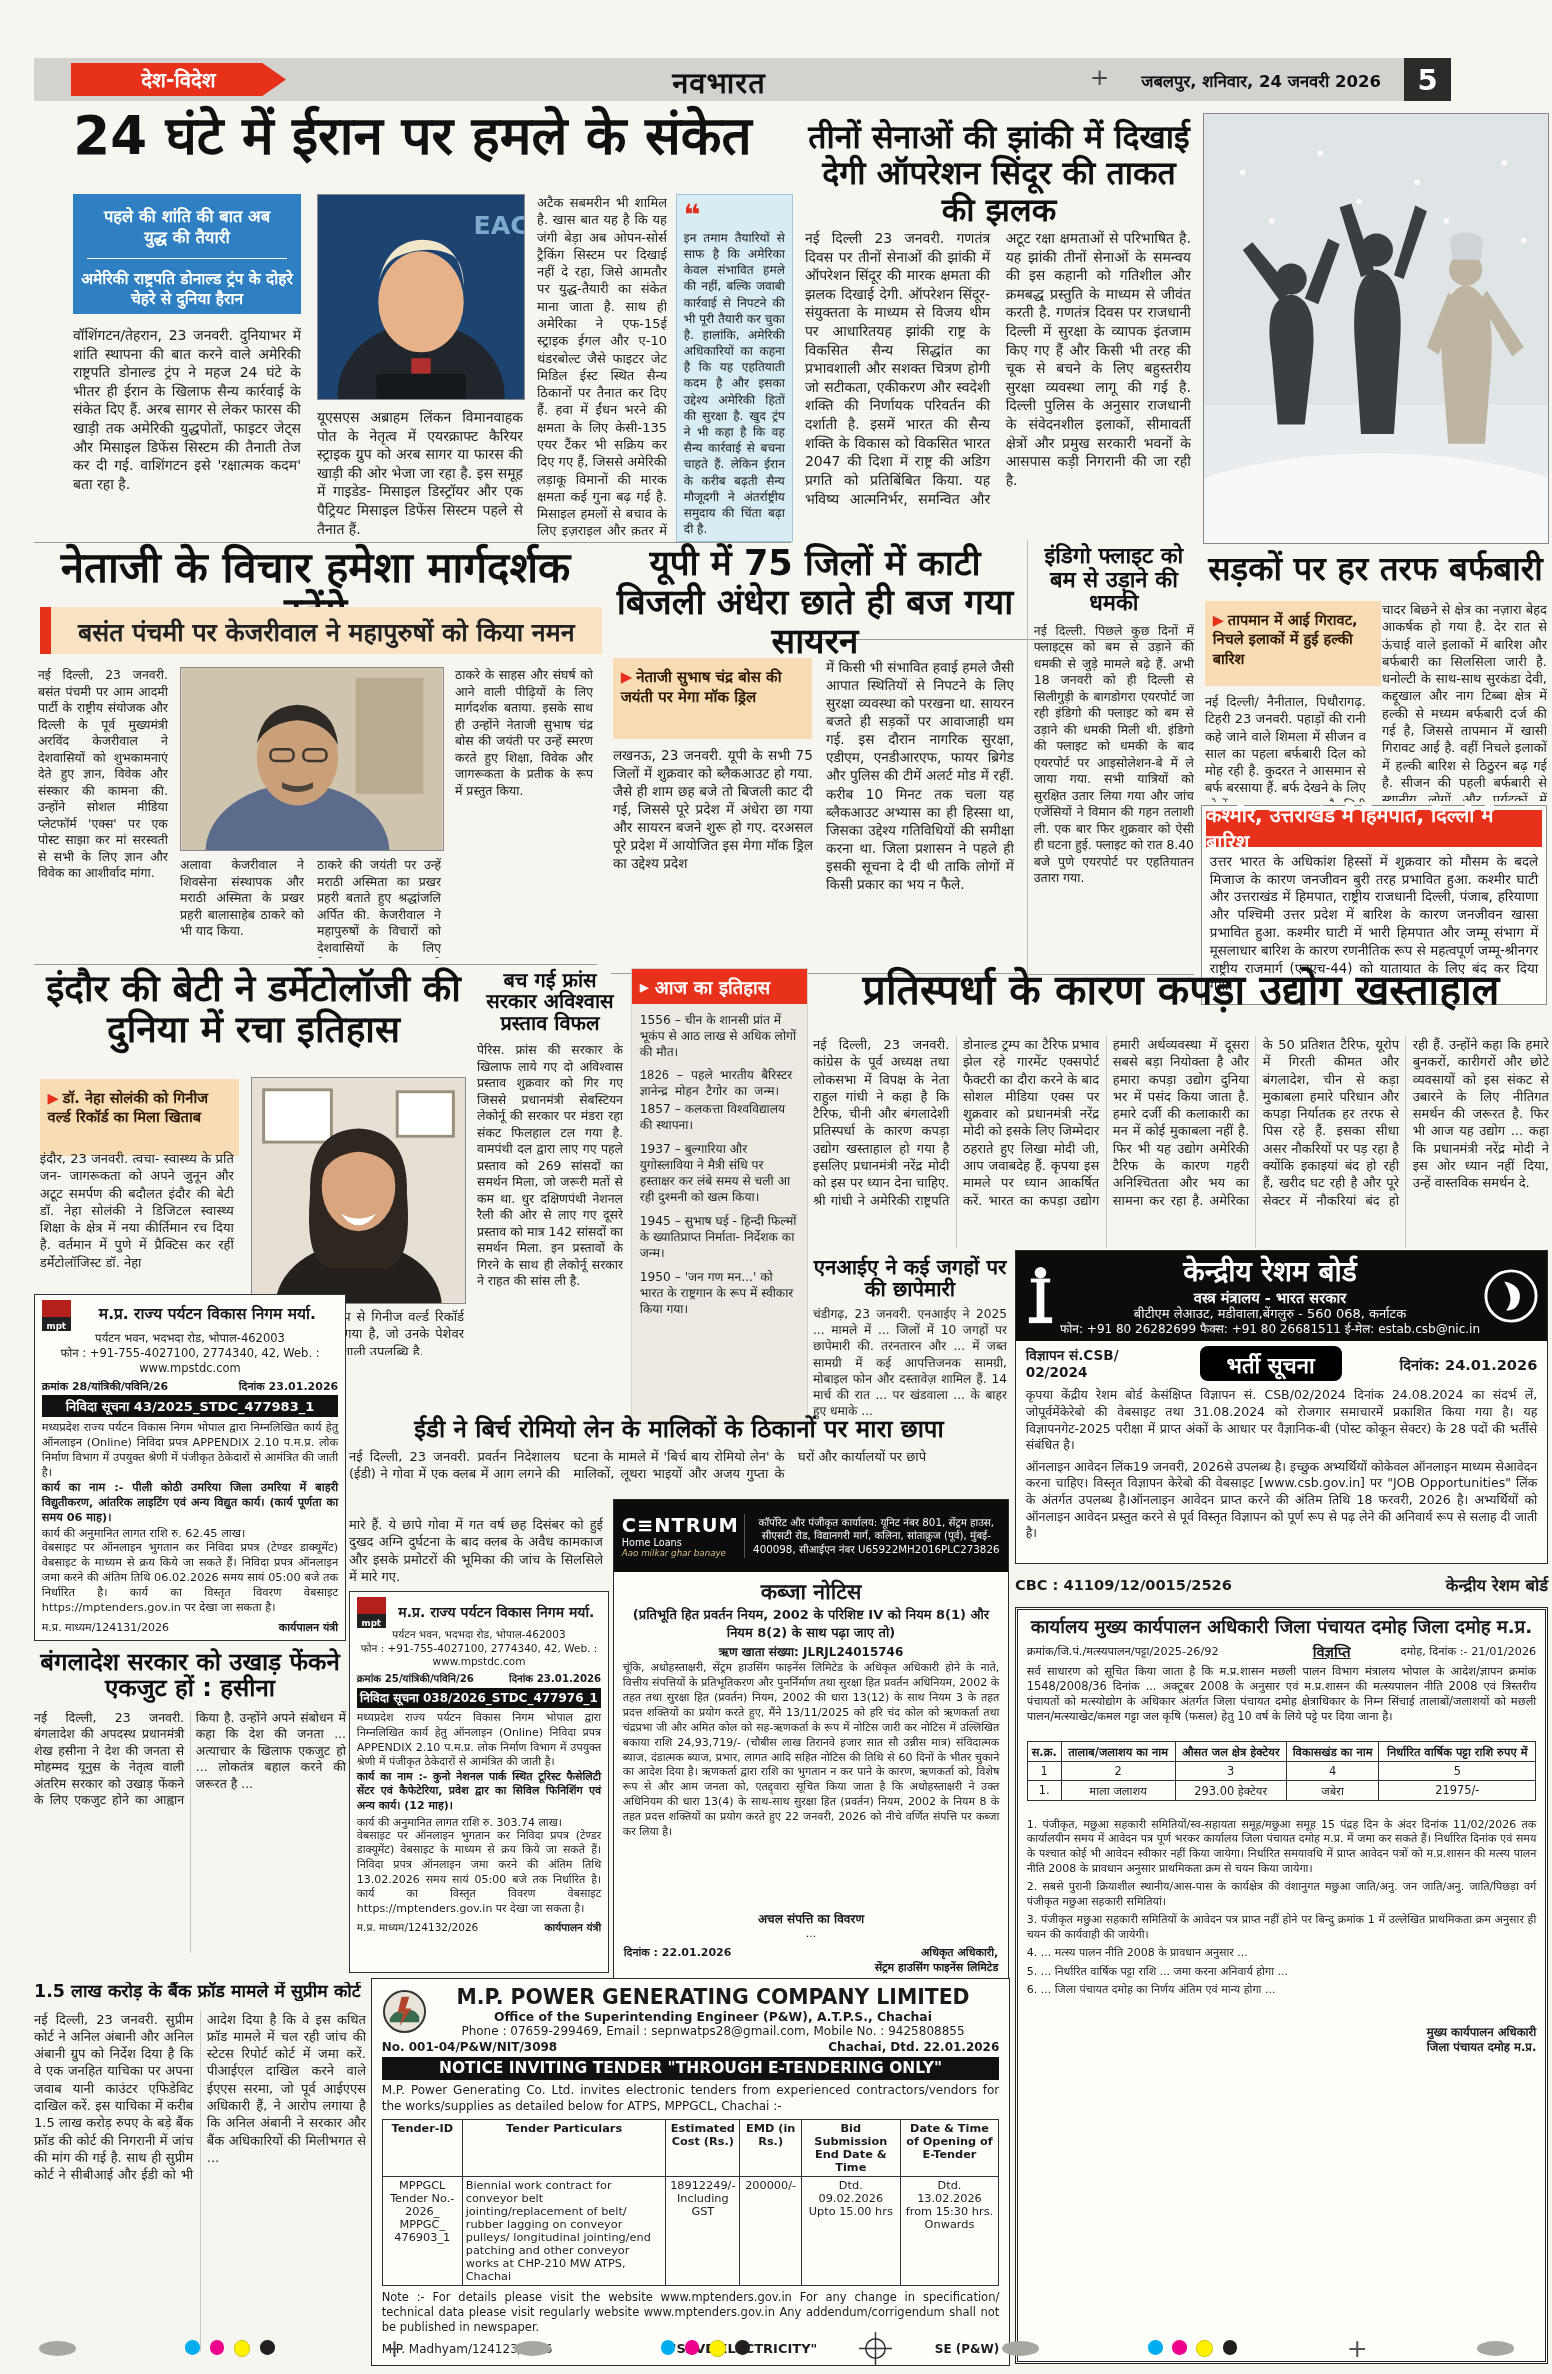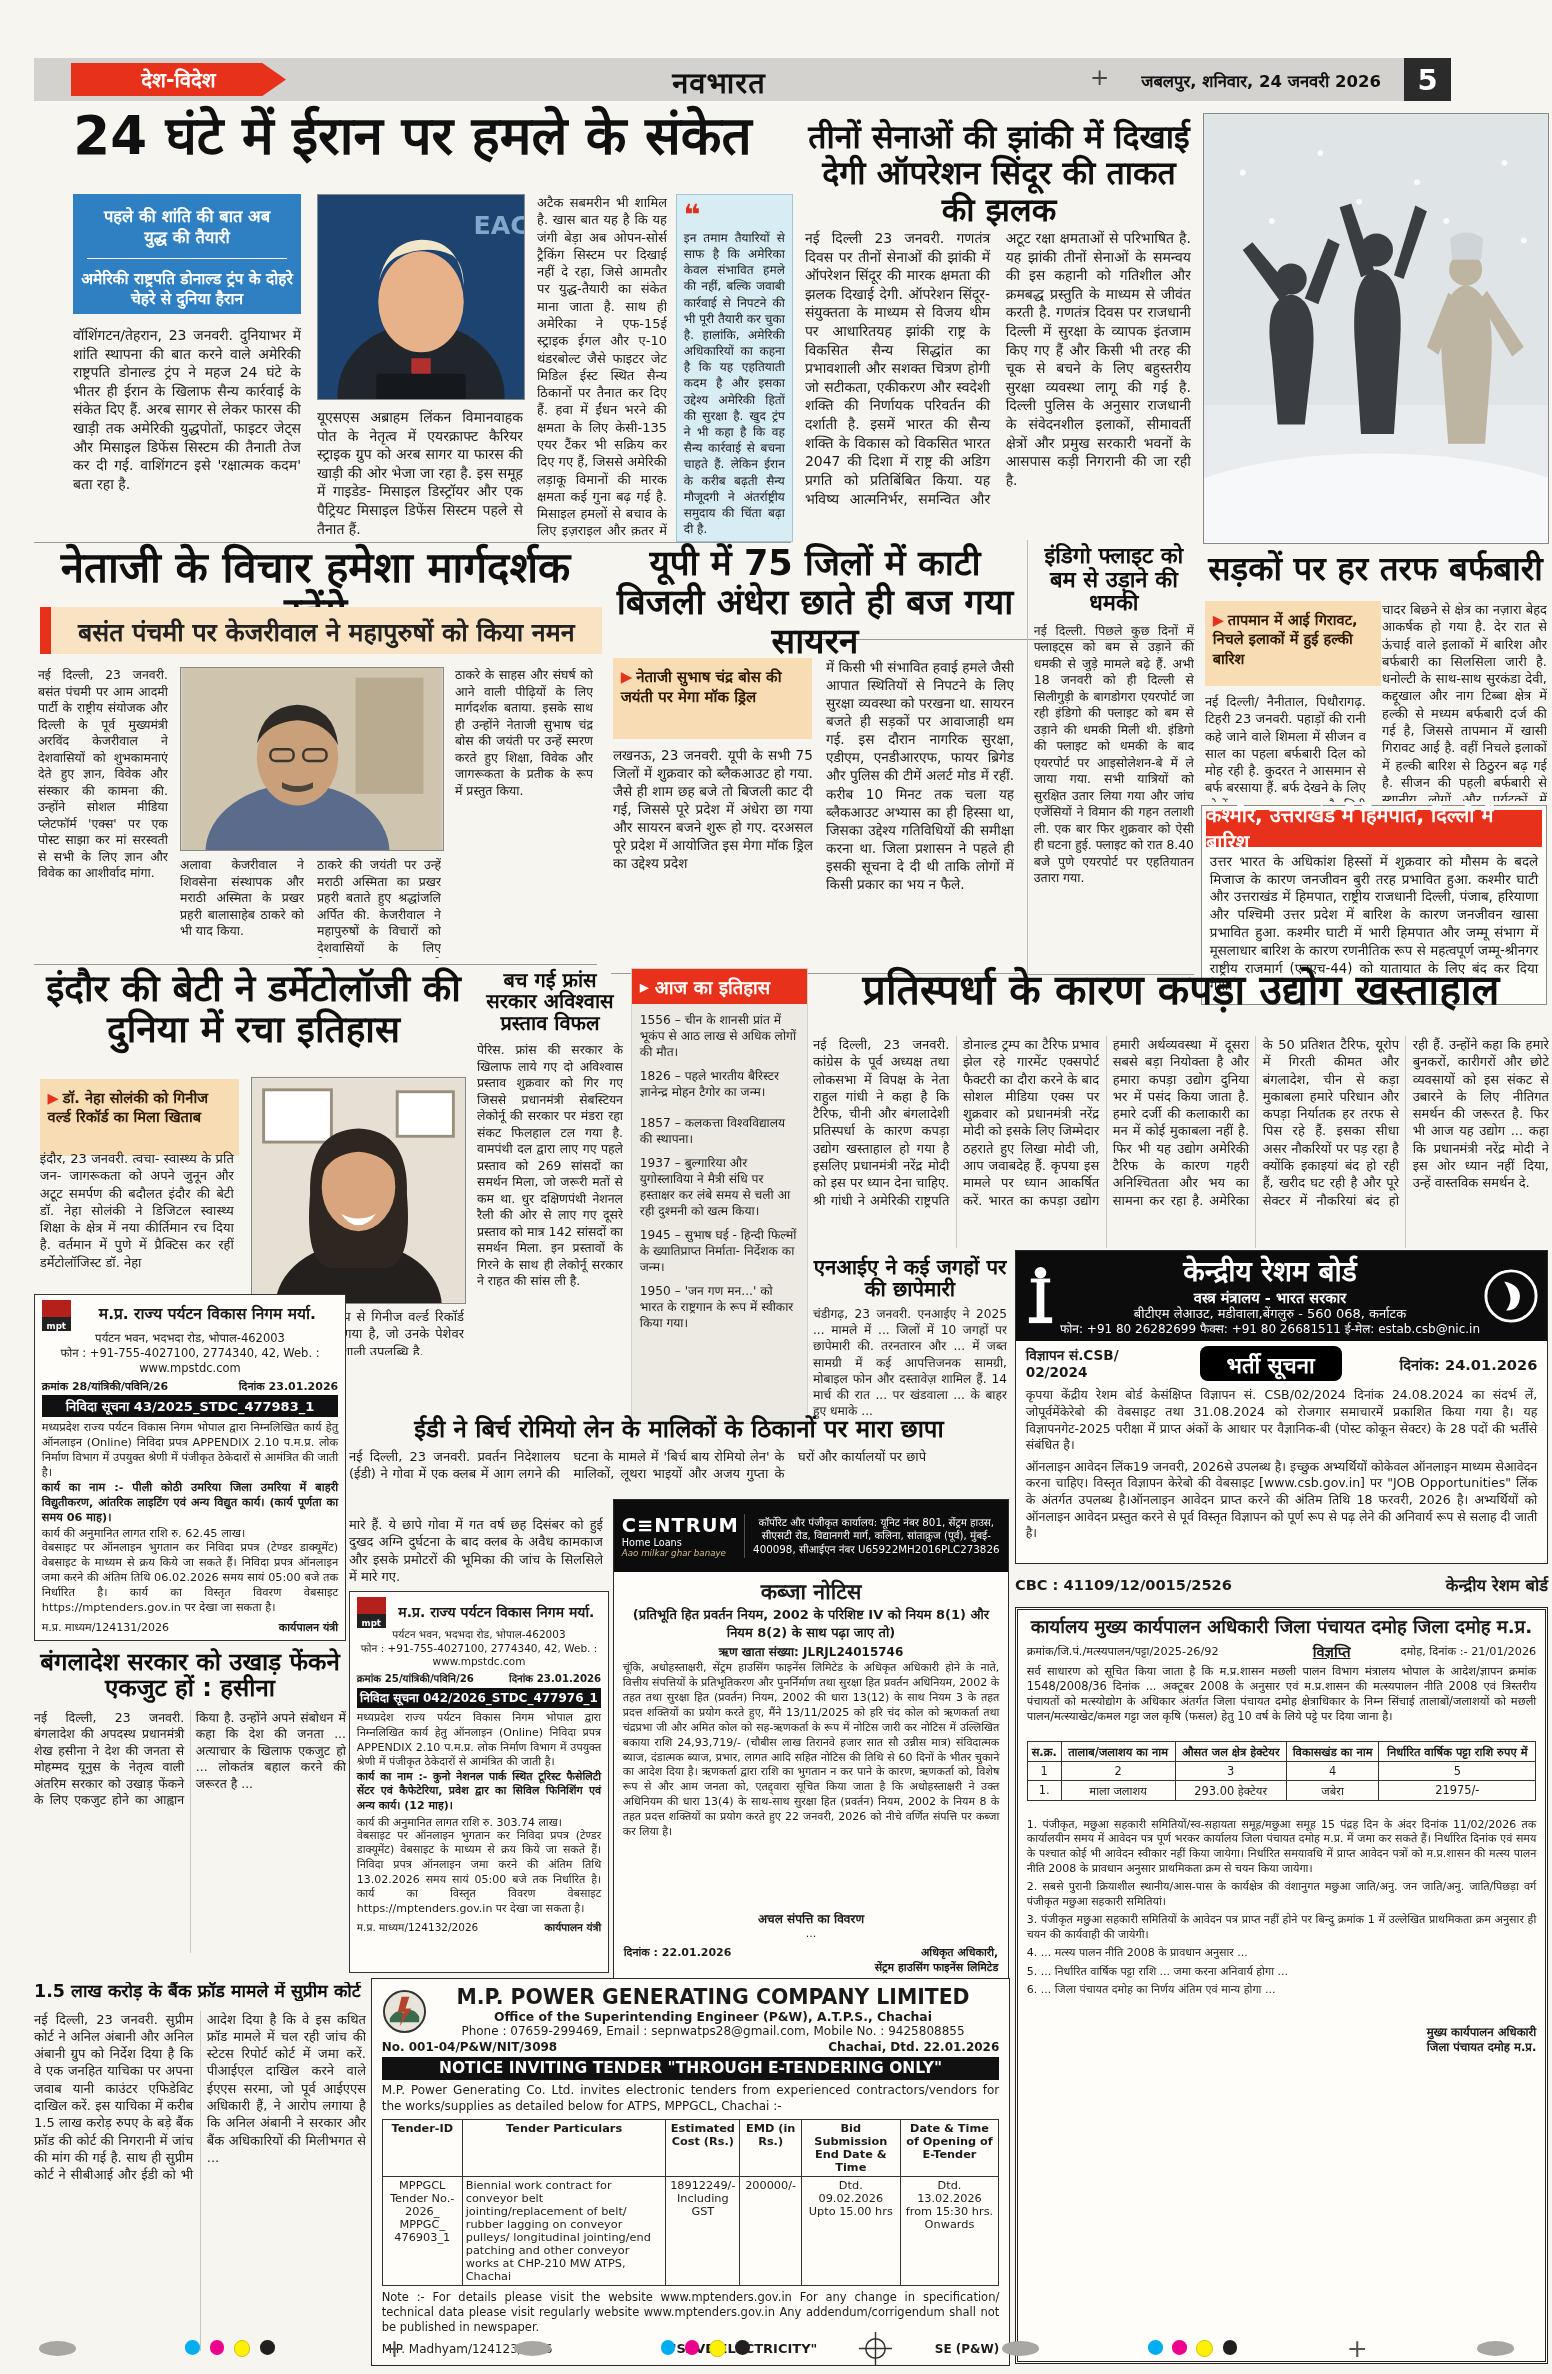--- a/index.html
+++ b/index.html
@@ -200,21 +200,21 @@
     <div class="jus" style="margin-top:7.8px;font-size:12.4px;height:388px;overflow:hidden;">पेरिस. फ्रांस की सरकार के खिलाफ लाये गए दो अविश्वास प्रस्ताव शुक्रवार को गिर गए जिससे प्रधानमंत्री सेबस्टियन लेकोर्नू की सरकार पर मंडरा रहा संकट फिलहाल टल गया है. वामपंथी दल द्वारा लाए गए पहले प्रस्ताव को 269 सांसदों का समर्थन मिला, जो जरूरी मतों से कम था. धुर दक्षिणपंथी नेशनल रैली की ओर से लाए गए दूसरे प्रस्ताव को मात्र 142 सांसदों का समर्थन मिला. इन प्रस्तावों के गिरने के साथ ही लेकोर्नू सरकार ने राहत की सांस ली है.</div>
   </div>
 
   <div class="sec" style="left:631px;top:968px;width:177px;height:456px;background:#eceae3;border:1px solid #d5d2c8;box-sizing:border-box;">
     <div class="redbanner" style="height:35px;font-size:18.4px;justify-content:flex-start;padding-left:7.8px;">
       <span style="margin-right:5.8px;">▸</span>
         <span>आज का इतिहास</span>
     </div>
     <div style="padding:7.8px 7.8px;font-size:12.2px;line-height:1.32;">
       <div style="margin-bottom:7.8px;">1556 – चीन के शानसी प्रांत में भूकंप से आठ लाख से अधिक लोगों की मौत।</div>
-      <div style="margin-bottom:15px;">1826 – पहले भारतीय बैरिस्टर ज्ञानेन्द्र मोहन टैगोर का जन्म।</div>
+      <div style="margin-bottom:1px;font-family:Liberation Mono, monospace;">1826 – पहले भारतीय बैरिस्टर ज्ञानेन्द्र मोहन टैगोर का जन्म।</div>
       <div style="margin-bottom:7.8px;">1857 – कलकत्ता विश्वविद्यालय की स्थापना।</div>
       <div style="margin-bottom:7.8px;">1937 – बुल्गारिया और युगोस्लाविया ने मैत्री संधि पर हस्ताक्षर कर लंबे समय से चली आ रही दुश्मनी को खत्म किया।</div>
       <div style="margin-bottom:7.8px;">1945 – सुभाष घई - हिन्दी फिल्मों के ख्यातिप्राप्त निर्माता- निर्देशक का जन्म।</div>
       <div style="margin-bottom:0;">1950 – 'जन गण मन...' को भारत के राष्ट्रगान के रूप में स्वीकार किया गया।</div>
     </div>
   </div>
 
   <div class="sec" style="left:813px;top:968px;width:736px;height:283px;">
     <div class="abs hl ctr" style="left:0;top:0;width:100%;font-size:41px;">प्रतिस्पर्धा के कारण कपड़ा उद्योग खस्ताहाल</div>
     <div class="abs jus col-rule" style="left:0;top:68px;width:736px;height:212px;font-size:13px;column-count:5;column-gap:13.6px;overflow:hidden;">नई दिल्ली, 23 जनवरी. कांग्रेस के पूर्व अध्यक्ष तथा लोकसभा में विपक्ष के नेता राहुल गांधी ने कहा है कि टैरिफ, चीनी और बंगलादेशी प्रतिस्पर्धा के कारण कपड़ा उद्योग खस्ताहाल हो गया है इसलिए प्रधानमंत्री नरेंद्र मोदी को इस पर ध्यान देना चाहिए. श्री गांधी ने अमेरिकी राष्ट्रपति डोनाल्ड ट्रम्प का टैरिफ प्रभाव झेल रहे गारमेंट एक्सपोर्ट फैक्टरी का दौरा करने के बाद सोशल मीडिया एक्स पर शुक्रवार को प्रधानमंत्री नरेंद्र मोदी को इसके लिए जिम्मेदार ठहराते हुए लिखा मोदी जी, आप जवाबदेह हैं. कृपया इस मामले पर ध्यान आकर्षित करें. भारत का कपड़ा उद्योग हमारी अर्थव्यवस्था में दूसरा सबसे बड़ा नियोक्ता है और हमारा कपड़ा उद्योग दुनिया भर में पसंद किया जाता है. हमारे दर्जी की कलाकारी का मन में कोई मुकाबला नहीं है. फिर भी यह उद्योग अमेरिकी टैरिफ के कारण गहरी अनिश्चितता और भय का सामना कर रहा है. अमेरिका के 50 प्रतिशत टैरिफ, यूरोप में गिरती कीमत और बंगलादेश, चीन से कड़ा मुकाबला हमारे परिधान और कपड़ा निर्यातक हर तरफ से पिस रहे हैं. इसका सीधा असर नौकरियों पर पड़ रहा है क्योंकि इकाइयां बंद हो रही हैं, खरीद घट रही है और पूरे सेक्टर में नौकरियां बंद हो रही हैं. उन्होंने कहा कि हमारे बुनकरों, कारीगरों और छोटे व्यवसायों को इस संकट से उबारने के लिए नीतिगत समर्थन की जरूरत है. फिर भी आज यह उद्योग ... कहा कि प्रधानमंत्री नरेंद्र मोदी ने इस ओर ध्यान नहीं दिया, उन्हें वास्तविक समर्थन दे.</div>
@@ -294,21 +294,21 @@
     <div style="display:flex;align-items:center;">
       <div class="mptlogo">mpt</div>
       <div class="org" style="flex:1;font-size:14px;">म.प्र. राज्य पर्यटन विकास निगम मर्या.</div>
     </div>
     <div class="small-c" style="font-size:10.5px;">पर्यटन भवन, भदभदा रोड, भोपाल-462003</div>
     <div class="small-c" style="font-size:10.5px;">फोन : +91-755-4027100, 2774340, 42, Web. : www.mpstdc.com</div>
     <div class="refrow" style="font-size:10.2px;">
       <span>क्रमांक 25/यांत्रिकी/पविनि/26</span>
       <span>दिनांक 23.01.2026</span>
     </div>
-    <div class="banner" style="font-size:12px;">निविदा सूचना 042/2026_STDC_477976_1</div>
+    <div class="banner" style="font-size:12px;">निविदा सूचना 038/2026_STDC_477976_1</div>
     <div class="jus" style="font-size:11px;">मध्यप्रदेश राज्य पर्यटन विकास निगम भोपाल द्वारा निम्नलिखित कार्य हेतु ऑनलाइन (Online) निविदा प्रपत्र APPENDIX 2.10 प.म.प्र. लोक निर्माण विभाग में उपयुक्त श्रेणी में पंजीकृत ठेकेदारों से आमंत्रित की जाती है।</div>
     <div class="jus" style="font-size:11px;font-weight:bold;">कार्य का नाम :- कुनो नेशनल पार्क स्थित टूरिस्ट फैसेलिटी सेंटर एवं कैफेटेरिया, प्रवेश द्वार का सिविल फिनिशिंग एवं अन्य कार्य। (12 माह)।</div>
     <div style="font-size:11px;">कार्य की अनुमानित लागत राशि रु. 303.74 लाख।</div>
     <div class="jus" style="font-size:11px;">वेबसाइट पर ऑनलाइन भुगतान कर निविदा प्रपत्र (टेण्डर डाक्यूमेंट) वेबसाइट के माध्यम से क्रय किये जा सकते हैं। निविदा प्रपत्र ऑनलाइन जमा करने की अंतिम तिथि 13.02.2026 समय सायं 05:00 बजे तक निर्धारित है। कार्य का विस्तृत विवरण वेबसाइट https://mptenders.gov.in पर देखा जा सकता है।</div>
     <div class="foot" style="font-size:10.5px;">
       <span>म.प्र. माध्यम/124132/2026</span>
       <span style="font-weight:bold;">कार्यपालन यंत्री</span>
     </div>
   </div>
 

